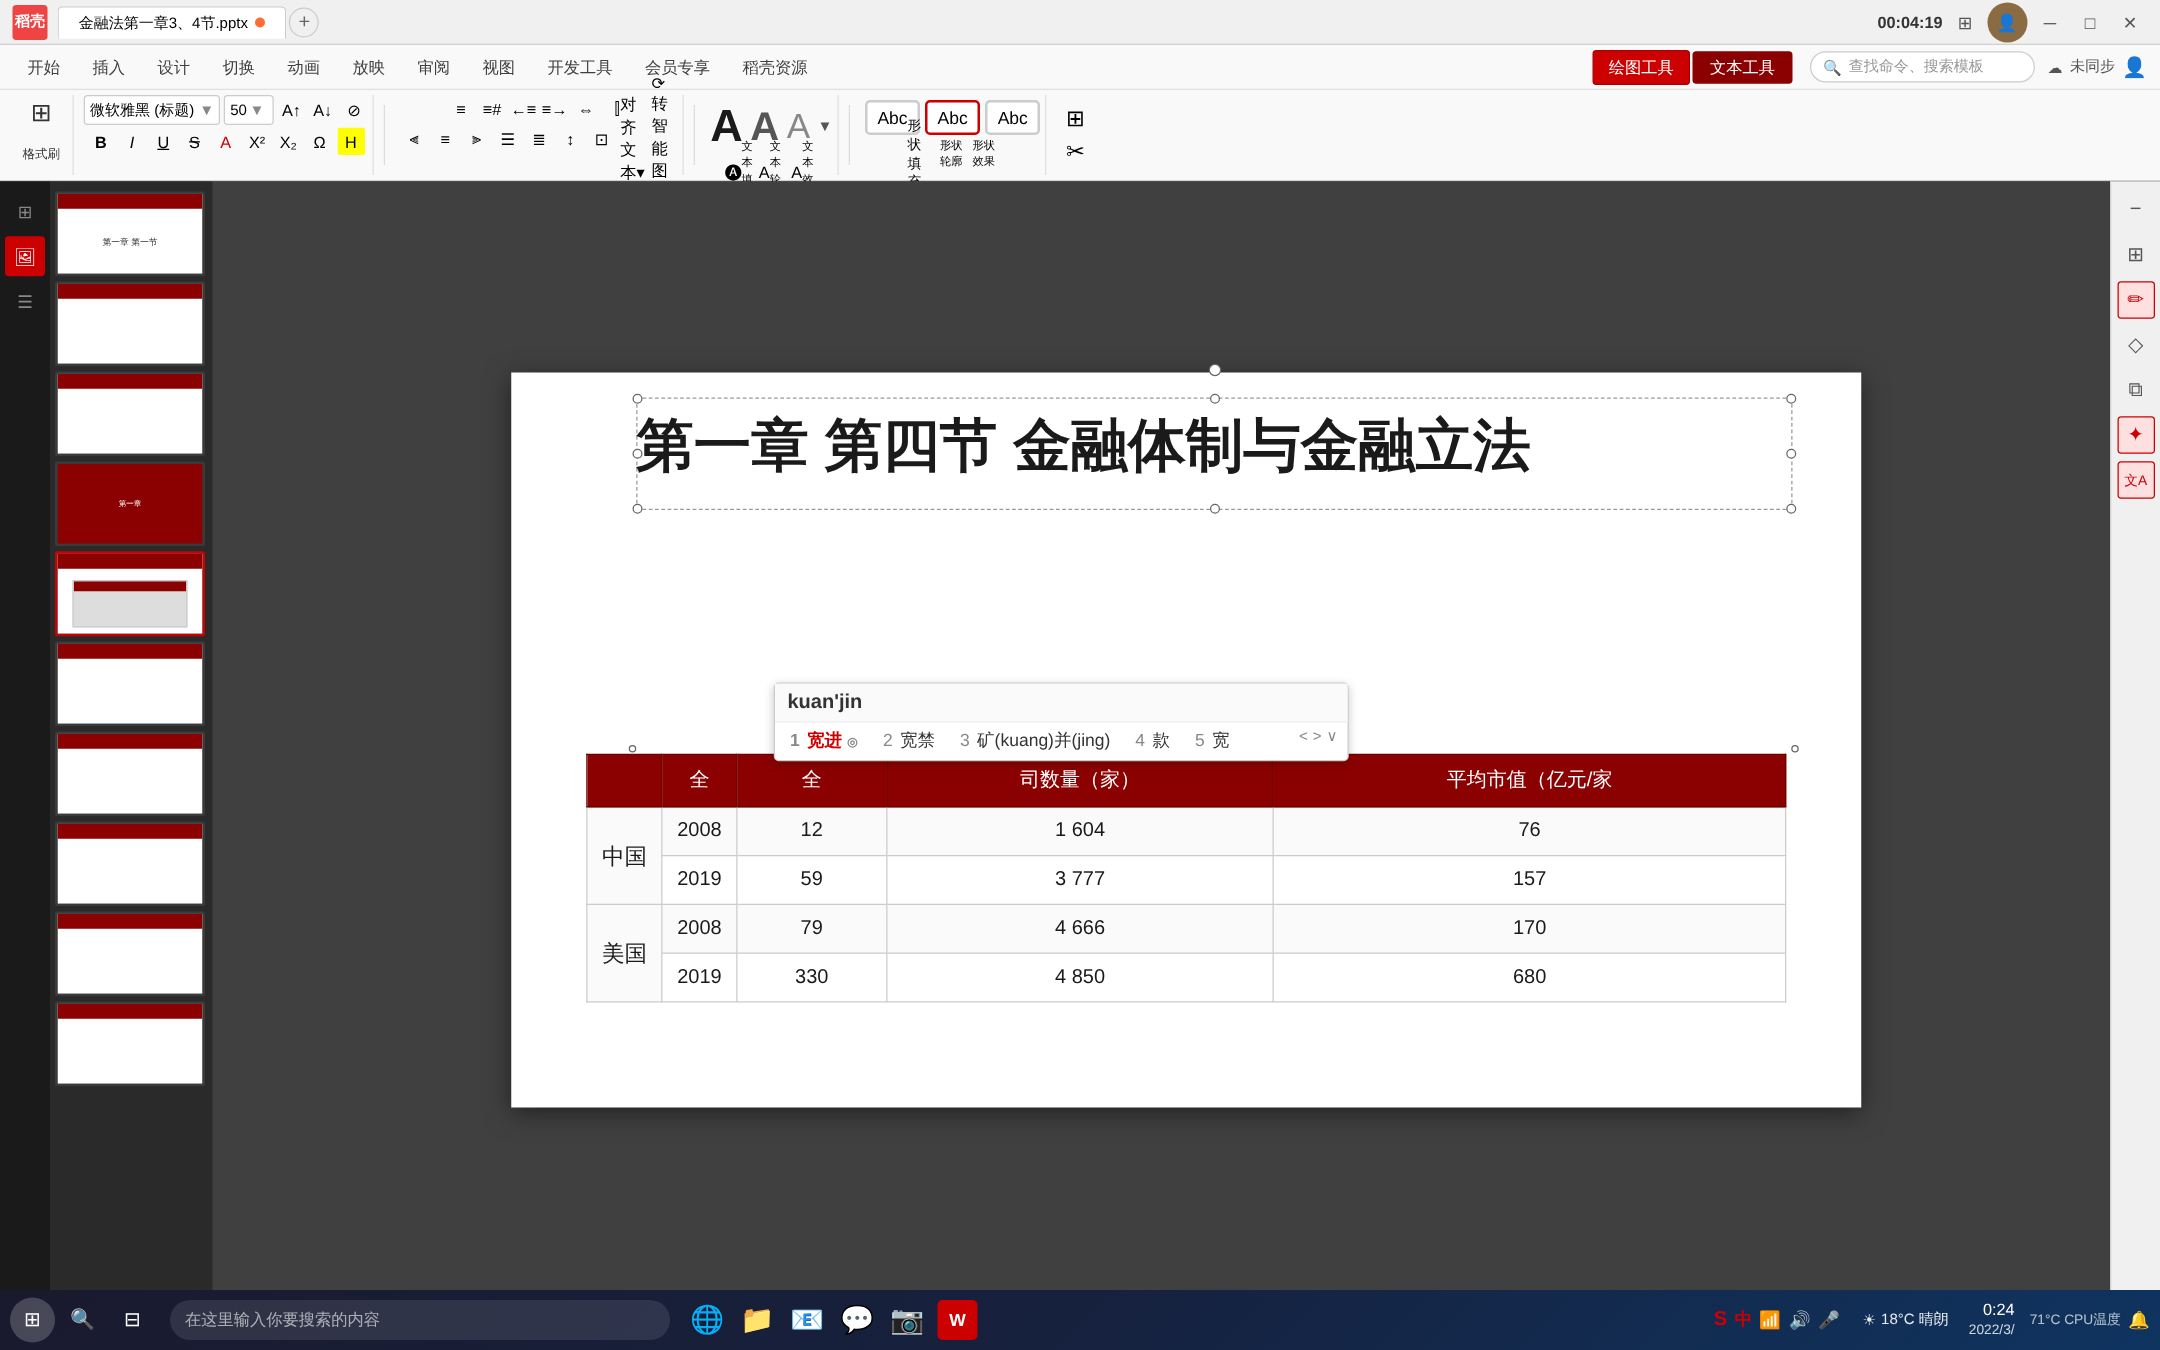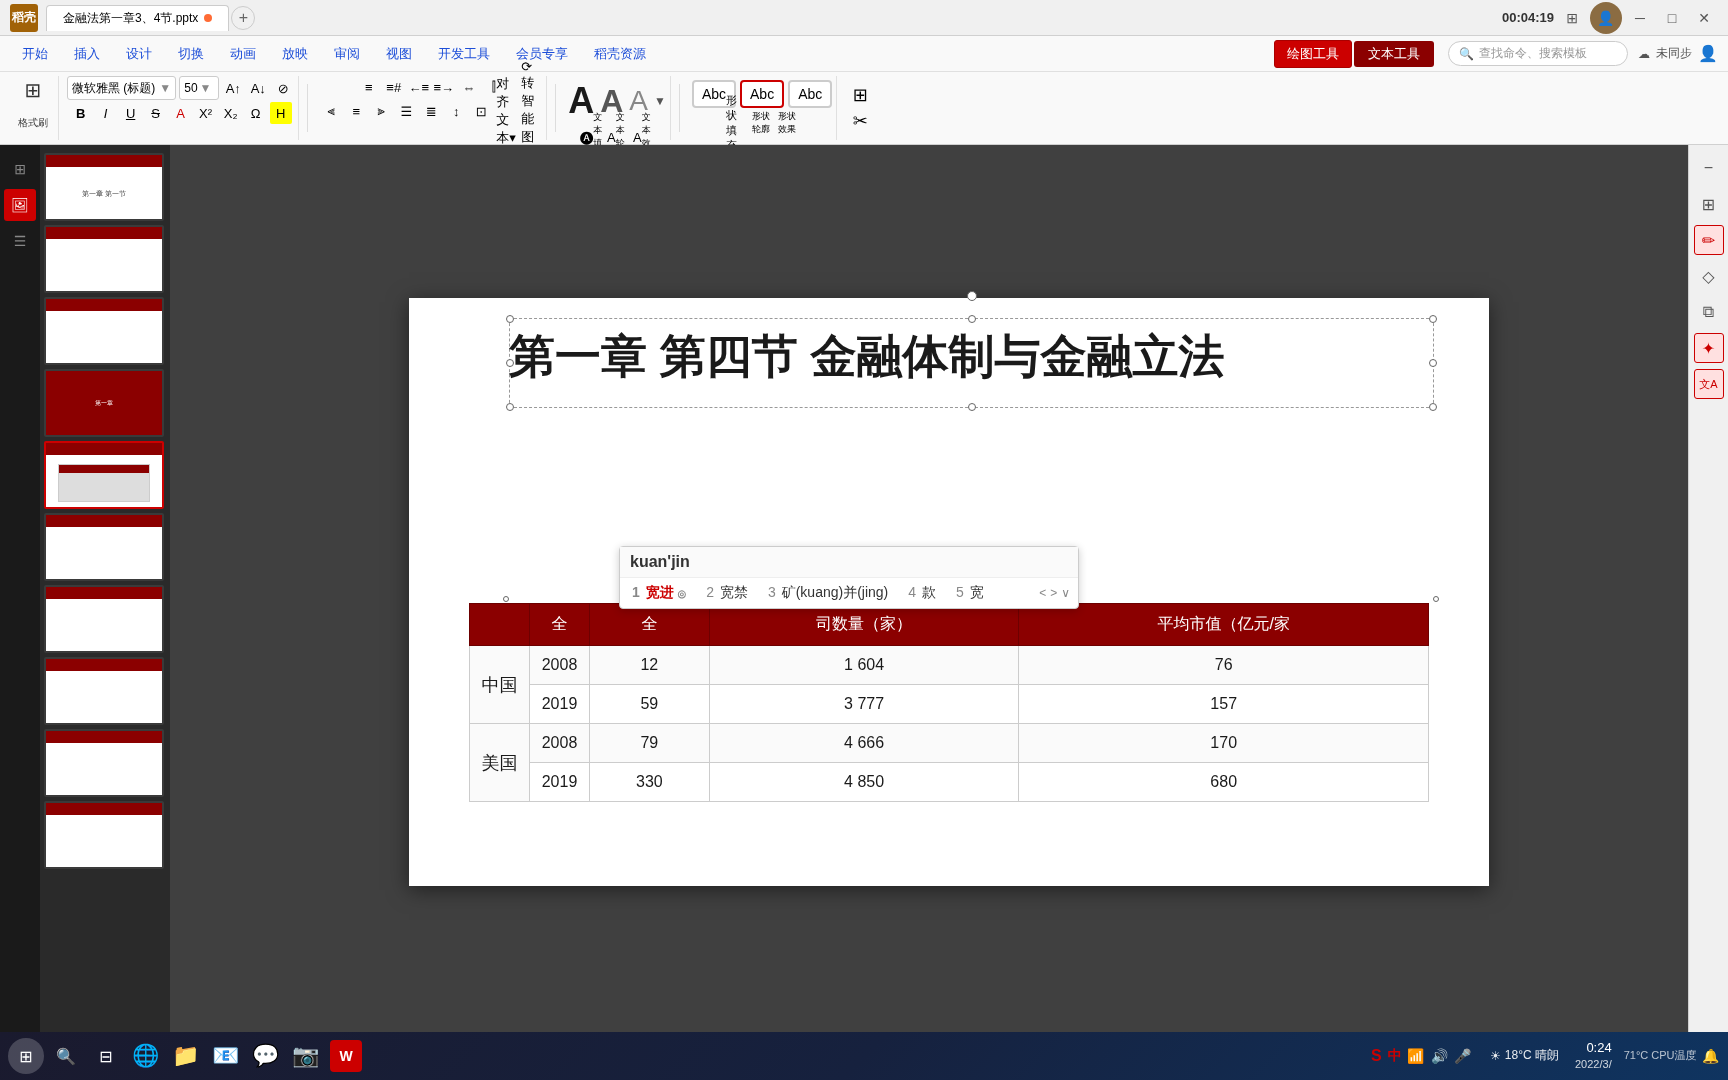--- a/index.html
+++ b/index.html
@@ -22,21 +22,21 @@
       border-bottom: 1px solid #d0d0d0;
     }
     .title-bar-left {
       display: flex;
       align-items: center;
       gap: 8px;
     }
     .title-logo {
       width: 28px;
       height: 28px;
-      background: #a16207;
+      background: #ef4444;
       border-radius: 3px;
       display: flex;
       align-items: center;
       justify-content: center;
       color: white;
       font-size: 12px;
       font-weight: bold;
     }
     .title-tabs {
       display: flex;
@@ -117,21 +117,21 @@
       align-items: center;
       padding: 0 10px;
       height: 36px;
       gap: 2px;
       border-bottom: 1px solid #e0e0e0;
     }
     .ribbon-tab {
       padding: 4px 12px;
       font-size: 13px;
       cursor: pointer;
-      color: #1d4ed8;
+      color: #404040;
       border-radius: 3px;
     }
     .ribbon-tab.highlight-text {
       background: #8b0000;
       color: white;
       padding: 4px 14px;
     }
     .ribbon-tab.highlight-draw {
       background: #c00;
       color: white;
@@ -441,21 +441,21 @@
       background: #fafafa;
       text-align: right;
     }
     .ime-input-text {
       font-size: 16px;
       color: #333;
       font-weight: bold;
     }
     .ime-candidates {
       display: flex;
-      align-items: center;
+      align-items: flex-start;
       padding: 4px 8px;
       gap: 12px;
       font-size: 14px;
     }
     .ime-candidate {
       cursor: pointer;
       color: #333;
       padding: 2px 4px;
     }
     .ime-candidate:first-child { color: #c00; font-weight: bold; }
@@ -964,20 +964,23 @@
 
 <div class="status-bar">
   
   
 </div>
 
 <div class="taskbar">
   <div class="taskbar-start">⊞</div>
   <div class="taskbar-icon" style="font-size:16px;color:white;">🔍</div>
   <div class="taskbar-icon" style="font-size:16px;color:white;">⊟</div>
+  <div class="taskbar-search">
+    <span>在这里输入你要搜索的内容</span>
+  </div>
   <div class="taskbar-icon" style="font-size:22px;">🌐</div>
   <div class="taskbar-icon" style="font-size:22px;">📁</div>
   <div class="taskbar-icon" style="font-size:22px;">📧</div>
   <div class="taskbar-icon" style="font-size:22px;">💬</div>
   <div class="taskbar-icon" style="font-size:22px;">📷</div>
   <div class="taskbar-icon">
     <div class="wps-taskbar-icon">W</div>
   </div>
 
   <div class="taskbar-right">

